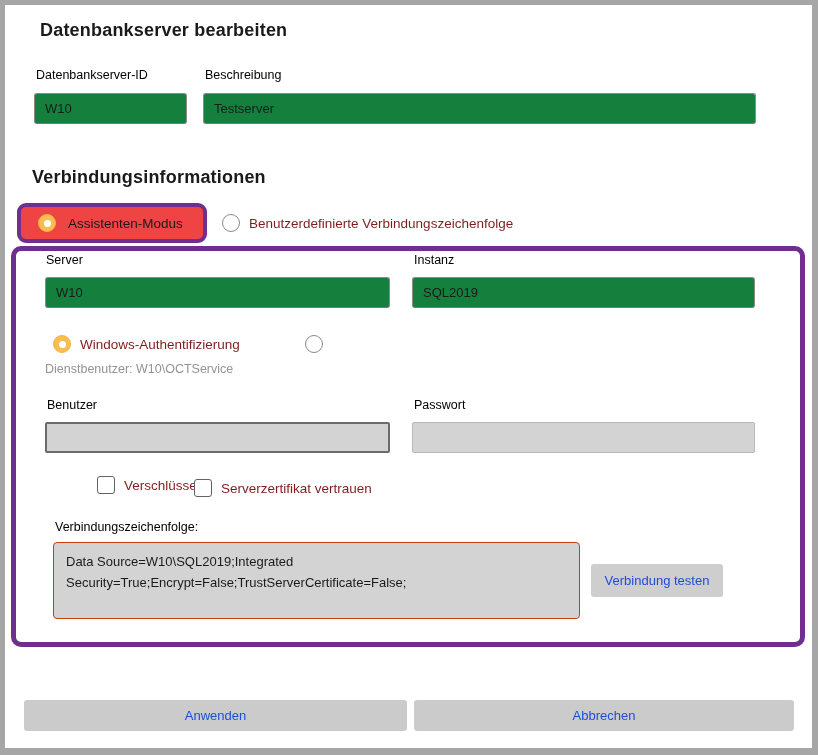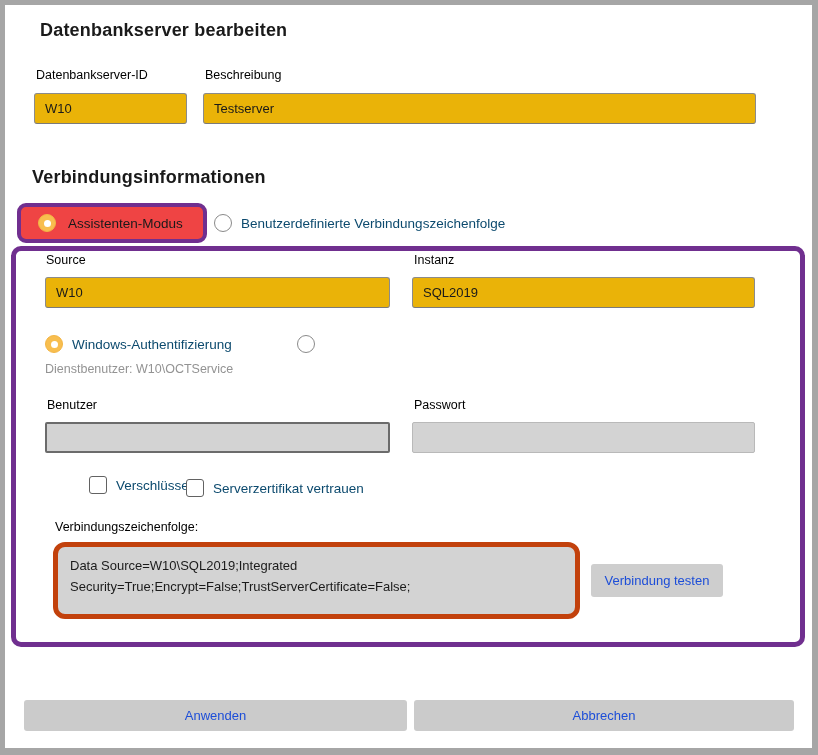--- a/index.html
+++ b/index.html
@@ -16,41 +16,41 @@
   }
 
   .abs { position:absolute; }
 
   .h1 { font-size:18px; font-weight:600; letter-spacing:.2px; }
   .h2 { font-size:18px; font-weight:600; letter-spacing:.2px; }
 
   .field-label { font-size:12.5px; color:#000000; white-space:nowrap; }
 
   .textbox {
-    position:absolute; height:31px; background:#eab308;
+    position:absolute; height:31px; background:#15803d;
     border:1px solid #8b8b8b; border-bottom-color:#7a7a7a;
     border-radius:3px; font-size:13px; color:#1a1a1a;
     padding:0 10px; font-family:inherit; outline:none; width:100%;
   }
 
   
   .radio {
     width:18px; height:18px; border-radius:50%; background:#fff;
     border:1px solid #8a8a8a; flex:0 0 auto;
     display:flex; align-items:center; justify-content:center;
   }
   .radio.on { background:#f8be4f; border:1px solid #f3b544; }
   .radio.on::after { content:""; width:7px; height:7px; border-radius:50%; background:#fff; }
 
   .checkbox {
     width:18px; height:18px; border-radius:3px; background:#fff;
     border:1px solid #626262; flex:0 0 auto;
   }
 
-  .choice { display:flex; align-items:center; gap:9px; font-size:13.5px; color:#0c4a6e; }
+  .choice { display:flex; align-items:center; gap:9px; font-size:13.5px; color:#7f1d1d;margin-left:8px; }
 
   
   .mode-highlight {
     position:absolute; left:17px; top:203px; width:190px; height:40px;
     background:#ef4444; border:4px solid #702f8f; border-radius:9px;
     display:flex; align-items:center; gap:12px; padding-left:17px;
     z-index:3;
   }
   .wizard-panel {
     position:absolute; left:11px; top:246px; width:794px; height:401px;
@@ -58,21 +58,21 @@
   }
 
   .disabled-box { position:absolute; height:31px; background:#d3d3d3; border-radius:2px; }
   .disabled-box.strong { border:2px solid #6b6b6b; }
   .disabled-box.light  { border:1px solid #b9b9b9; }
 
   .gray-note { font-size:12.5px; color:#939393; }
 
   .conn-box {
     position:absolute; left:53px; top:542px; width:527px; height:77px;
-    background:#d3d3d3; border:5px solid #c2410c; border-radius:12px;
+    background:#d3d3d3; border:1px solid #c2410c; border-radius:4px;
     padding:8px 12px; font-size:13px; line-height:21px; color:#1b1b1b;
     overflow:hidden;
   }
 
   .btn {
     position:absolute; background:#cecece; border:none; border-radius:3px;
     font-size:13px; color:#1d4ed8; font-family:inherit;
     display:flex; align-items:center; justify-content:center; cursor:default;
   }
   .btn.footer { background:#cbcbcb; border-radius:3px; }
@@ -101,21 +101,21 @@
 
   <div class="mode-highlight">
     <span class="radio on"></span>
     <span style="font-size:13.5px;">Assistenten-Modus</span>
   </div>
   <div class="abs choice" style="left:214px; top:214px; z-index:3;">
     <span class="radio"></span>
     <span>Benutzerdefinierte Verbindungszeichenfolge</span>
   </div>
 
-  <div class="abs field-label" style="left:46px; top:253px; z-index:2;">Source</div>
+  <div class="abs field-label" style="left:46px; top:253px; z-index:2;">Server</div>
   <div class="abs" style="left:45px; top:277px; width:345px; z-index:2;">
     <input class="textbox" type="text" value="W10" style="">
   </div>
 
   <div class="abs field-label" style="left:414px; top:253px; z-index:2;">Instanz</div>
   <div class="abs" style="left:412px; top:277px; width:343px; z-index:2;">
     <input class="textbox" type="text" value="SQL2019" style="">
   </div>
 
   <div class="abs choice" style="left:45px; top:335px; z-index:2;">

